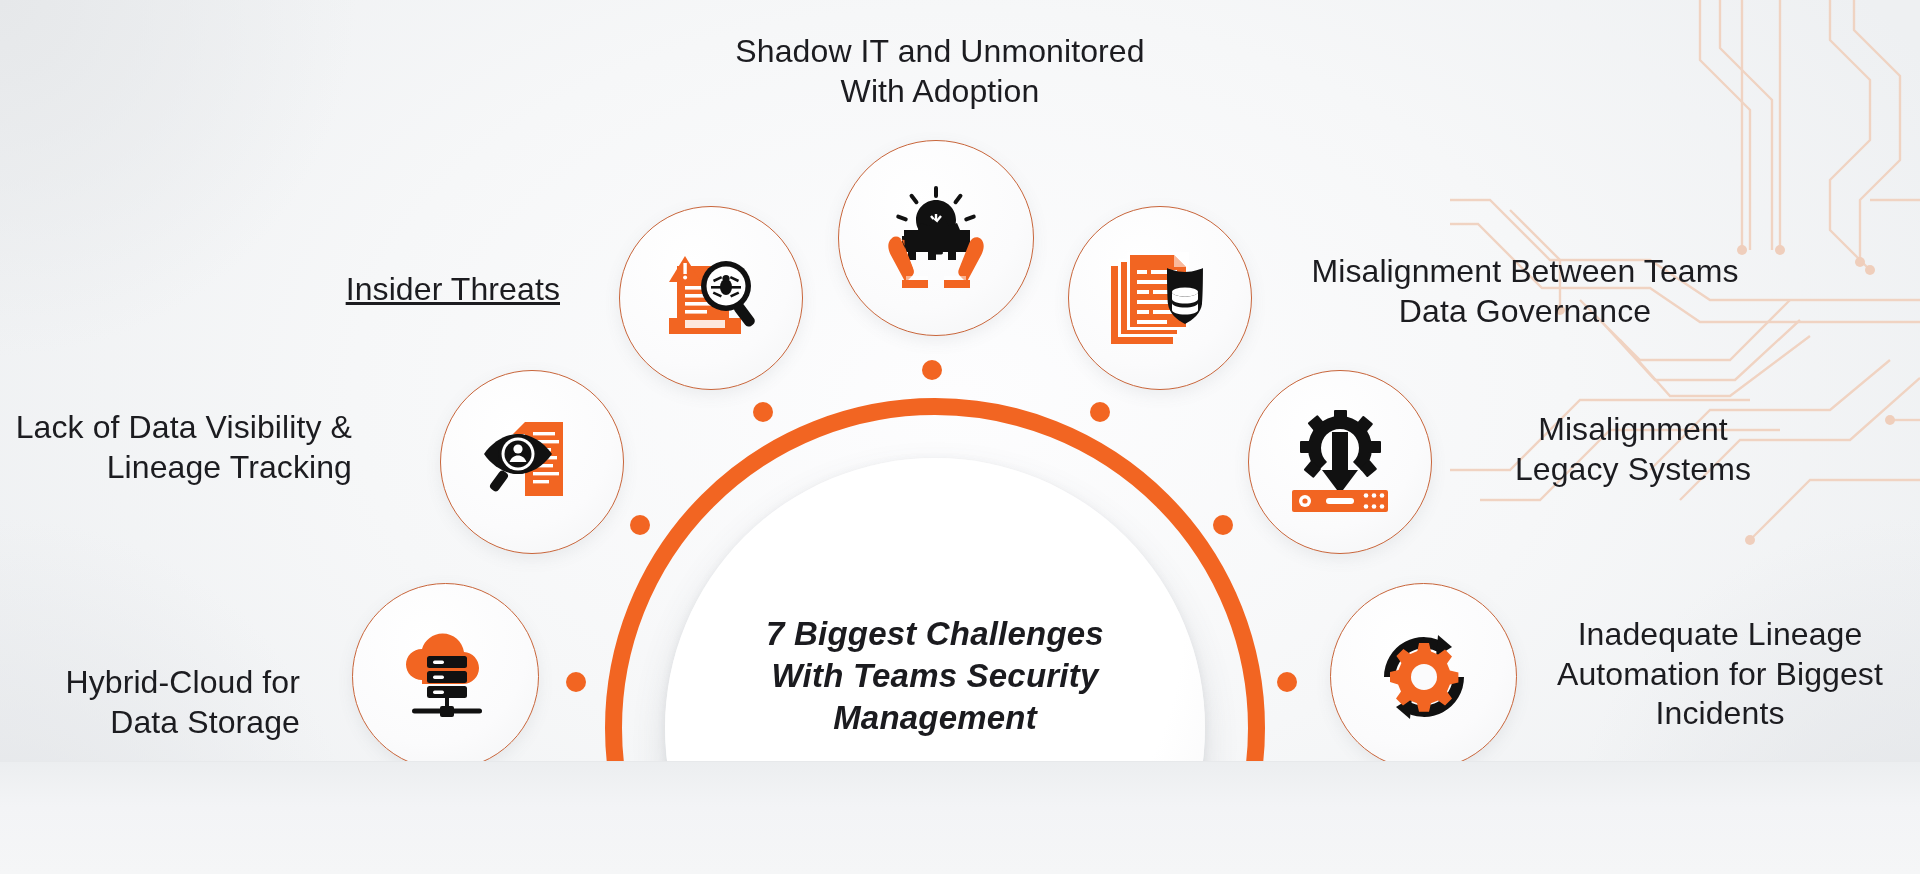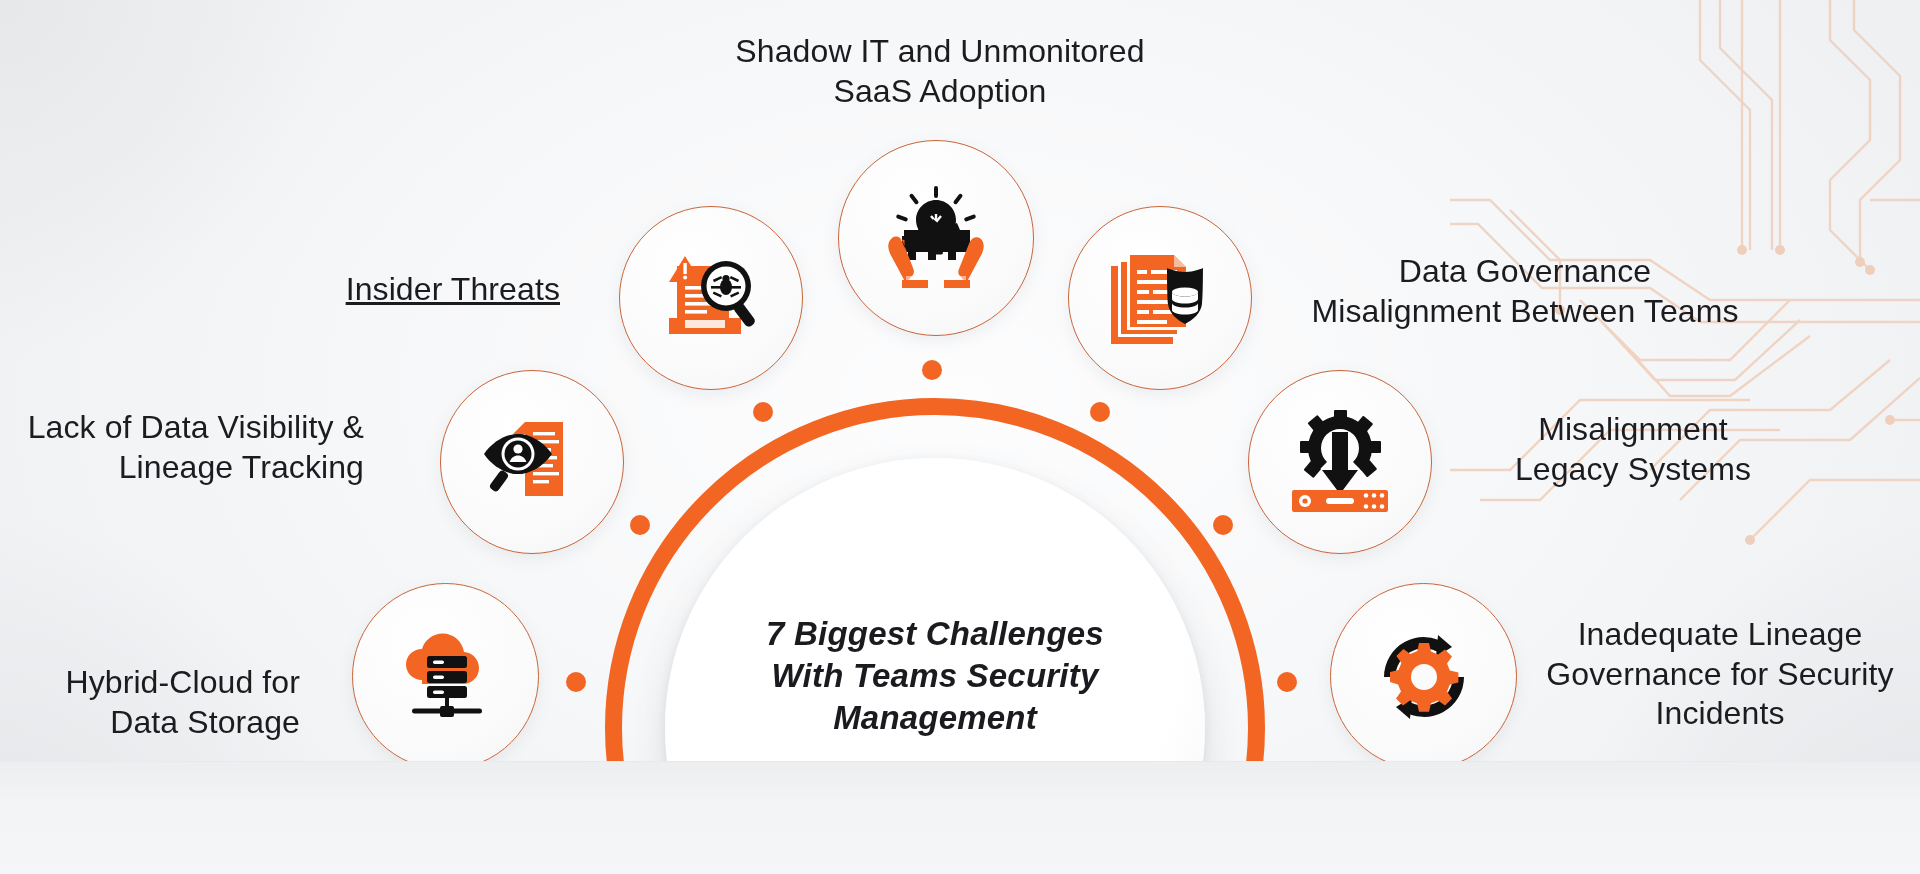--- a/index.html
+++ b/index.html
@@ -165,21 +165,21 @@
       </g>
       <path d="M8 46c9-13 22-20 34-20s25 7 34 20c-9 13-22 20-34 20S17 59 8 46z" fill="#111"></path>
       <circle cx="42" cy="46" r="20" fill="#111"></circle>
       <circle cx="42" cy="46" r="16.5" fill="#fff"></circle>
       <circle cx="42" cy="46" r="13.5" fill="#111"></circle>
       <circle cx="42" cy="41" r="4.6" fill="#fff"></circle>
       <path d="M33.6 54c1.4-4.4 4.6-6.6 8.4-6.6s7 2.2 8.4 6.6z" fill="#fff"></path>
       <rect x="18" y="62" width="10" height="22" rx="4" transform="rotate(36 23 73)" fill="#111"></rect>
     </svg>
   </div>
-  <div class="label r" style="left:24px;top:408px;width:340px;">
+  <div class="label r" style="left:12px;top:408px;width:340px;">
     <div>Lack of Data Visibility &amp;</div>
     <div>Lineage Tracking</div>
   </div>
 
   <div class="bubble" style="left:619px;top:206px;width:182px;height:182px;">
     <svg width="112" height="104" viewBox="0 0 112 104">
       <rect x="22" y="20" width="52" height="54" fill="#F26522"></rect>
       <path d="M14 72h72v16H14z" fill="#F26522"></path>
       <path d="M30 74h40v8H30z" fill="#fff" opacity=".85"></path>
       <g fill="#fff">
@@ -234,21 +234,21 @@
       <path d="M14 58c4-3 9-1 11 4l10 26c1 3 1 5-.5 7l-8 8V60c0 0-9-1-12.5 0z" fill="#F26522"></path>
       <path d="M13 59c3.5-3 9-2 11.5 3.5L35 89c1.4 3 .6 5.5-1.5 7.5l-6 6-15-28c-3-6-3-12 .5-15.5z" fill="#F26522"></path>
       <path d="M103 59c-3.5-3-9-2-11.5 3.5L81 89c-1.4 3-.6 5.5 1.5 7.5l6 6 15-28c3-6 3-12-.5-15.5z" fill="#F26522"></path>
       <rect x="24" y="100" width="26" height="8" fill="#F26522"></rect>
       <rect x="66" y="100" width="26" height="8" fill="#F26522"></rect>
       <path d="M28 96h22v4H28zM66 96h22v4H66z" fill="#fff" opacity=".5"></path>
     </svg>
   </div>
   <div class="label c" style="left:660px;top:32px;width:560px;">
     <div>Shadow IT and Unmonitored</div>
-    <div>SaaS Adoption</div>
+    <div>With Adoption</div>
   </div>
 
   <div class="bubble" style="left:1068px;top:206px;width:182px;height:182px;">
     <svg width="110" height="108" viewBox="0 0 110 108">
       <rect x="6" y="22" width="62" height="78" fill="#F26522"></rect>
       <rect x="13" y="15" width="62" height="78" fill="#fff"></rect>
       <rect x="16" y="18" width="56" height="72" fill="#F26522"></rect>
       <rect x="22" y="8" width="62" height="78" fill="#fff"></rect>
       <path d="M25 11h44l12 12v60H25z" fill="#F26522"></path>
       <path d="M69 11v12h12z" fill="#fff" opacity=".55"></path>
@@ -265,22 +265,22 @@
       </g>
       <path d="M80 28c9 0 18-4 18-4s0 28-1 36c-1 9-9 16-17 20-8-4-16-11-17-20-1-8-1-36-1-36s9 4 18 4z" fill="#111"></path>
       <g fill="#fff">
         <ellipse cx="80" cy="48" rx="13" ry="4.6"></ellipse>
         <path d="M67 48v7c0 2.5 5.8 4.6 13 4.6s13-2.1 13-4.6v-7c0 2.5-5.8 4.6-13 4.6S67 50.5 67 48z"></path>
         <path d="M67 59v7c0 2.5 5.8 4.6 13 4.6s13-2.1 13-4.6v-7c0 2.5-5.8 4.6-13 4.6S67 61.5 67 59z"></path>
       </g>
     </svg>
   </div>
   <div class="label l" style="left:1290px;top:252px;width:470px;">
+    <div style="text-align:center">Misalignment Between Teams</div>
     <div style="text-align:center">Data Governance</div>
-    <div style="text-align:center">Misalignment Between Teams</div>
   </div>
 
   <div class="bubble" style="left:1248px;top:370px;width:182px;height:182px;">
     <svg width="108" height="108" viewBox="0 0 108 108">
       <path d="M54 8a32 32 0 0 1 32 32 32 32 0 0 1-10 23l-9-9a19.5 19.5 0 0 0 6-14 19 19 0 0 0-38 0 19.5 19.5 0 0 0 6 14l-9 9A32 32 0 0 1 22 40 32 32 0 0 1 54 8z" fill="#111"></path>
       <g fill="#111">
         <rect x="48" y="2" width="13" height="12" rx="1"></rect>
         <rect x="24" y="10" width="13" height="12" rx="1" transform="rotate(-40 30 16)"></rect>
         <rect x="72" y="10" width="13" height="12" rx="1" transform="rotate(40 78 16)"></rect>
         <rect x="14" y="33" width="13" height="12" rx="1"></rect>
@@ -315,18 +315,18 @@
       <path d="M14 54a40 40 0 0 1 62-33.3l-6.4 9.4A28.6 28.6 0 0 0 25.4 54z" fill="#111"></path>
       <path d="M94 54a40 40 0 0 1-62 33.3l6.4-9.4A28.6 28.6 0 0 0 82.6 54z" fill="#111"></path>
       <path d="M68 12l14 12-16 10z" fill="#111"></path>
       <path d="M40 96L26 84l16-10z" fill="#111"></path>
       <path d="M49 20h10l2 8.5 7 2.9 7-5 7 7-5 7 2.9 7 8.5 2v10l-8.5 2-2.9 7 5 7-7 7-7-5-7 2.9-2 8.5H49l-2-8.5-7-2.9-7 5-7-7 5-7-2.9-7L20 59V49l8.5-2 2.9-7-5-7 7-7 7 5 7-2.9z" fill="#F26522"></path>
       <circle cx="54" cy="54" r="13" fill="#fbfbfc"></circle>
     </svg>
   </div>
   <div class="label l" style="left:1530px;top:615px;width:380px;">
     <div style="text-align:center">Inadequate Lineage</div>
-    <div style="text-align:center">Governance for Security</div>
+    <div style="text-align:center">Automation for Biggest</div>
     <div style="text-align:center">Incidents</div>
   </div>
 
   <div class="floor"></div>
 </div>
 
 </body></html>

